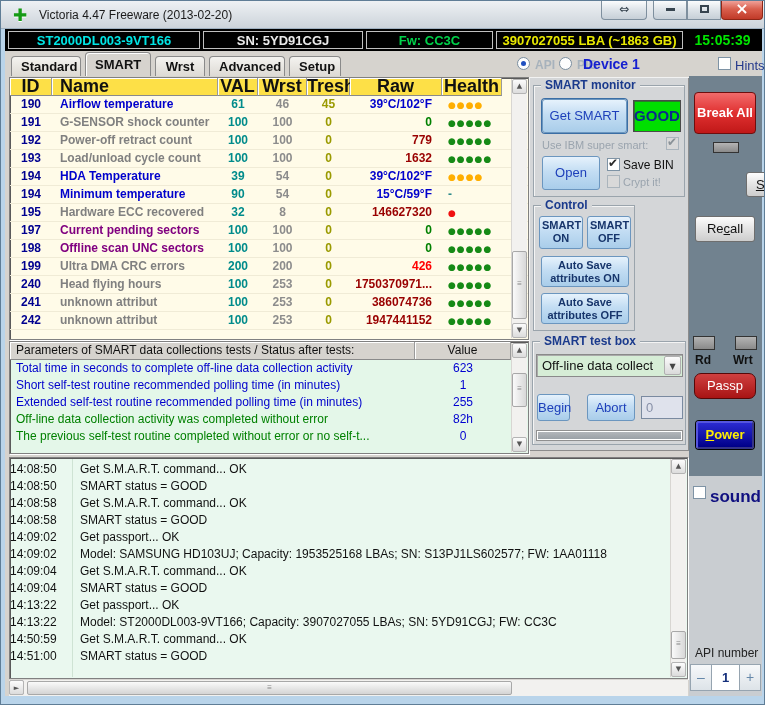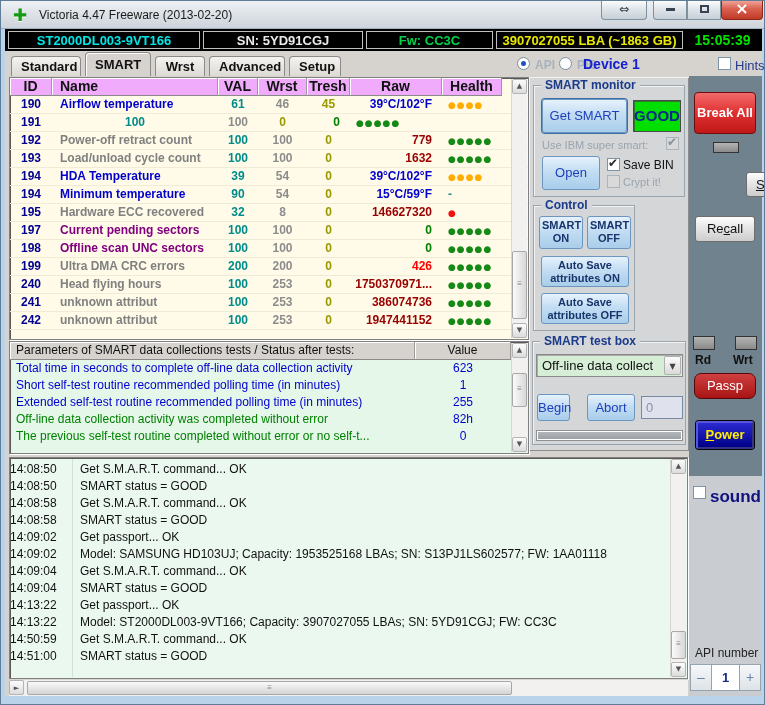--- a/index.html
+++ b/index.html
@@ -42,21 +42,21 @@
   .cb.disabled.checked::after{color:#8a9298;}
   .hints-box{position:absolute;left:713px;top:6px;}
   .hints-label{position:absolute;left:730px;top:7px;font-size:13px;color:#24388c;}
 
   
   .client{position:absolute;left:4px;top:75px;width:757px;height:620px;background:#d6d3ce;}
 
   
   .smart-panel{position:absolute;left:4px;top:1px;width:520px;height:263px;background:#fffbe8;border:1px solid #808080;box-shadow:inset 1px 1px 0 #5a5a5a, 1px 1px 0 #fff;}
   .grid7{display:grid;grid-template-columns:42px 166px 40px 49px 43px 92px 60px;}
-  .thead .th{height:18px;background:#f0abfc;border-right:1px solid #9a9a9a;border-bottom:1px solid #8a8a8a;box-shadow:inset 1px 1px 0 #fff;font-size:14px;font-weight:bold;color:#111;text-align:center;line-height:17px;}
+  .thead .th{height:18px;background:#fde047;border-right:1px solid #9a9a9a;border-bottom:1px solid #8a8a8a;box-shadow:inset 1px 1px 0 #fff;font-size:18px;font-weight:bold;color:#111;text-align:center;line-height:17px;}
   .thead .th-name{text-align:left;padding-left:8px;}
   .trow{height:18px;border-bottom:1px solid #f0ebd6;font-size:12px;font-weight:bold;line-height:17px;}
   .td{overflow:hidden;white-space:nowrap;}
   .td-id{color:#000090;text-align:center;}
   .td-name{padding-left:8px;}
   .td-val{color:#008b8b;text-align:center;}
   .td-wrst{color:#8c8c8c;text-align:center;}
   .td-tresh{color:#9a9a00;text-align:center;}
   .td-raw{text-align:right;padding-right:10px;}
   .td-health{padding-left:6px;}
@@ -176,20 +176,21 @@
     <span class="td td-id">190</span>
     <span class="td td-name c-blue">Airflow temperature</span>
     <span class="td td-val">61</span>
     <span class="td td-wrst">46</span>
     <span class="td td-tresh">45</span>
     <span class="td td-raw c-blue">39°C/102°F</span>
     <span class="td td-health"><span class="dots dots-orange">●●●●</span></span>
   </div>
           <div class="grid7 trow">
     <span class="td td-id">191</span>
+    <span class="td td-name c-gray">G-SENSOR shock counter</span>
     <span class="td td-val">100</span>
     <span class="td td-wrst">100</span>
     <span class="td td-tresh">0</span>
     <span class="td td-raw c-green">0</span>
     <span class="td td-health"><span class="dots dots-green">●●●●●</span></span>
   </div>
           <div class="grid7 trow">
     <span class="td td-id">192</span>
     <span class="td td-name c-gray">Power-off retract count</span>
     <span class="td td-val">100</span>

